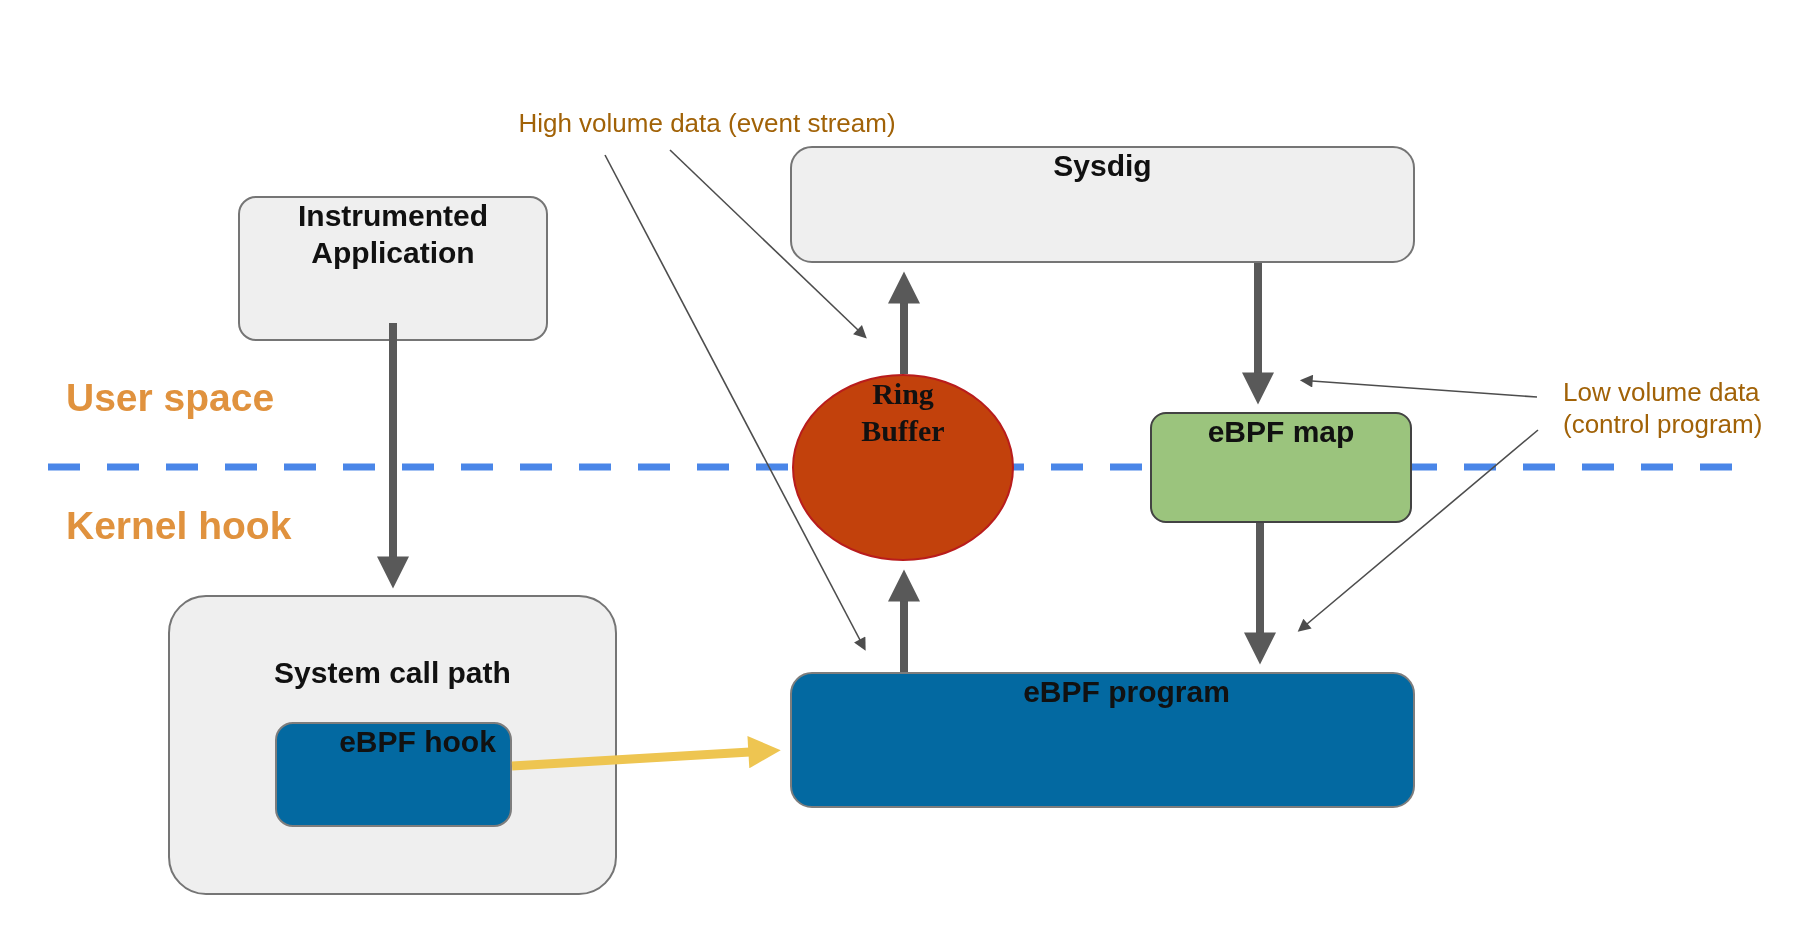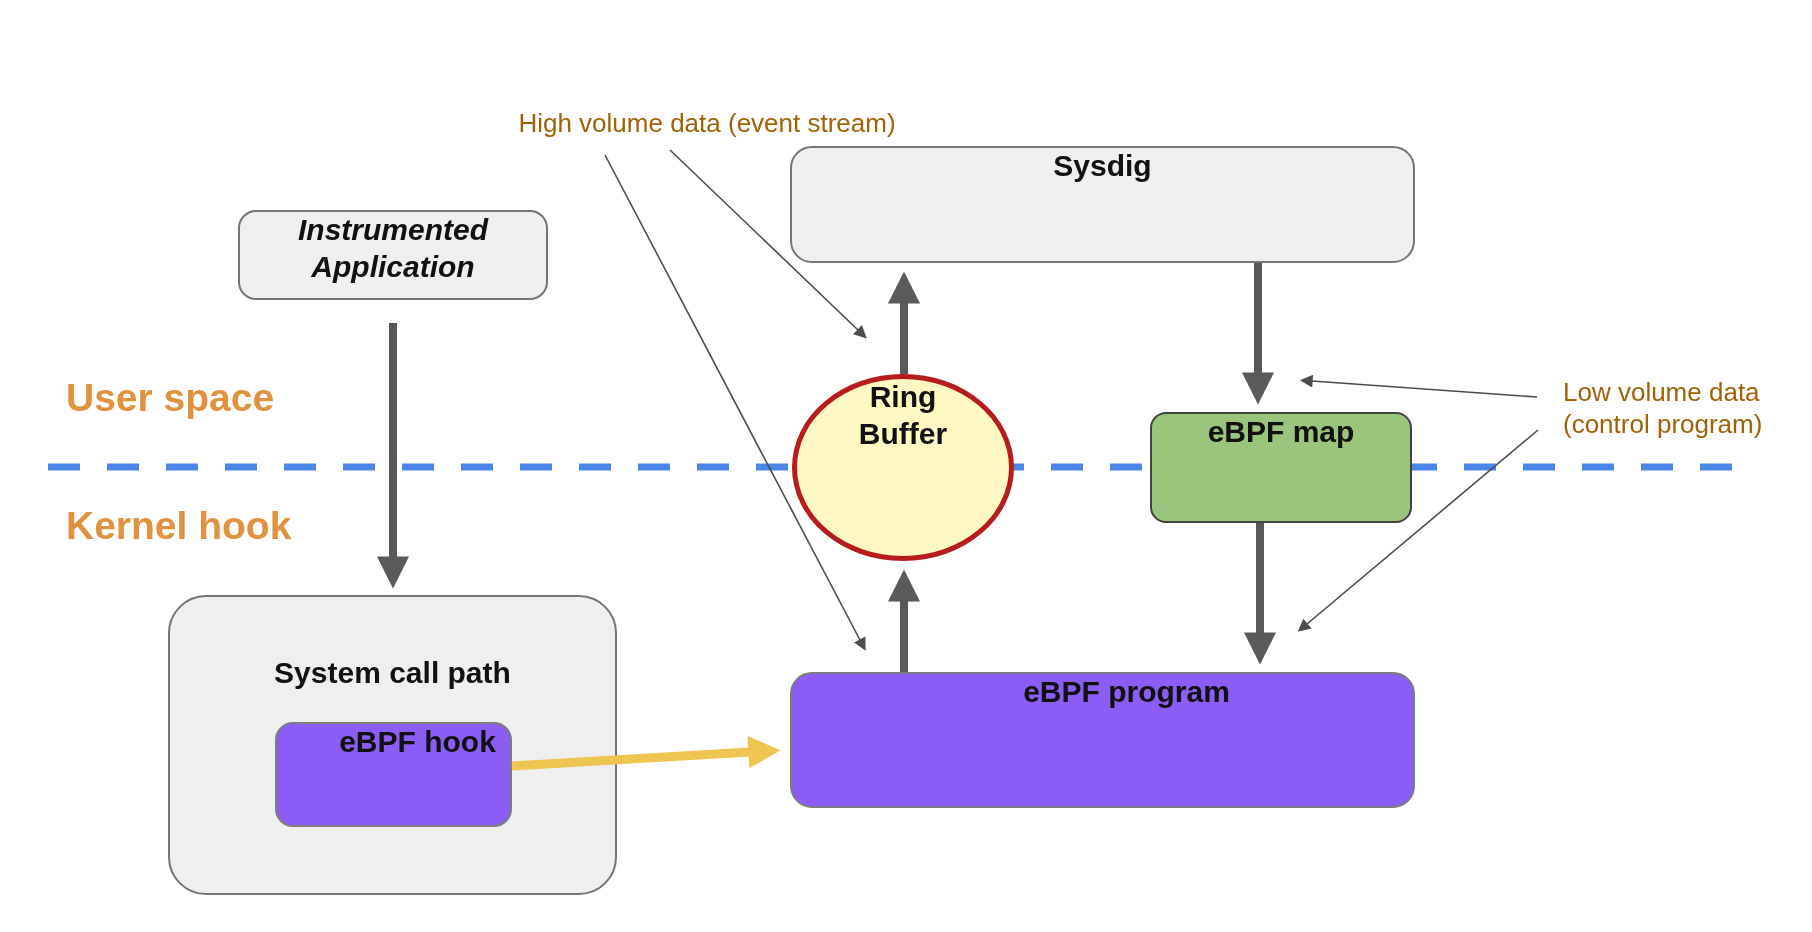--- a/index.html
+++ b/index.html
@@ -9,24 +9,24 @@
   }
   .layer{position:absolute;left:0;top:0;width:1812px;height:932px;pointer-events:none;}
   .under{z-index:0;}
   .over{z-index:3;}
   .node{
     position:absolute;z-index:2;box-sizing:border-box;
     display:flex;align-items:flex-start;justify-content:center;text-align:center;
     font-weight:bold;color:#111111;font-size:30px;line-height:1.22;
   }
   .gray-box{background:#efefef;border:2px solid #757575;border-radius:18px;}
-  .yellow-box{background:#8b5cf6;border:2px solid #7d7d7d;border-radius:18px;padding-left:48px;}
+  .yellow-box{background:#0369a1;border:2px solid #7d7d7d;border-radius:18px;padding-left:48px;}
   .green-box{background:#9bc47d;border:2px solid #434343;border-radius:16px;}
-  .ellipse{background:#fef9c3;border:5px solid #b91c1c;border-radius:50%;}
-  .n-app{left:238px;top:210px;width:310px;height:90px;font-style:italic;}
+  .ellipse{background:#c2410c;border:2px solid #b91c1c;border-radius:50%;font-family:Liberation Serif, serif;}
+  .n-app{left:238px;top:196px;width:310px;height:145px;}
   .n-sysdig{left:790px;top:146px;width:625px;height:117px;border-radius:22px;}
   .n-syscall{left:168px;top:595px;width:449px;height:300px;border-radius:38px;
              align-items:flex-start;padding-top:58px;}
   .n-hook{left:275px;top:722px;width:237px;height:105px;z-index:2;}
   .n-program{left:790px;top:672px;width:625px;height:136px;border-radius:22px;}
   .n-map{left:1150px;top:412px;width:262px;height:111px;}
   .n-ring{left:792px;top:374px;width:222px;height:187px;}
   .n-ring .wrap{width:140px;}
   .space-label{
     position:absolute;z-index:1;font-weight:bold;font-size:39px;color:#e0923e;white-space:nowrap;

